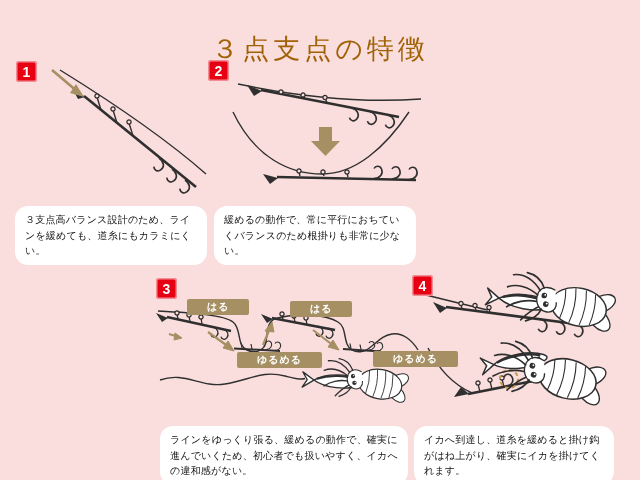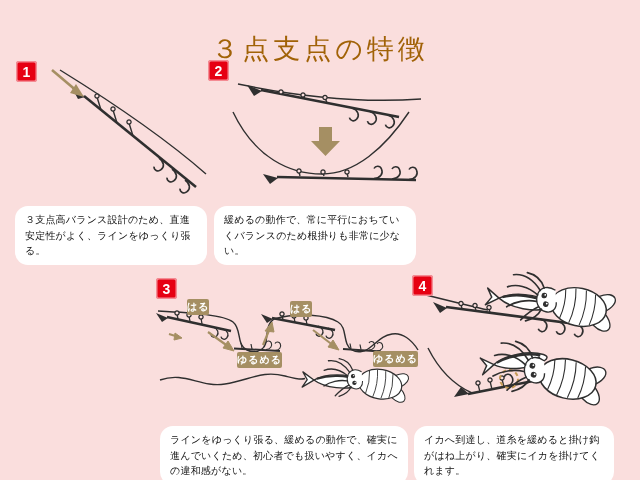--- a/index.html
+++ b/index.html
@@ -6,21 +6,21 @@
   .canvas{position:relative;width:640px;height:480px;background:#fadedd;overflow:hidden;
           font-family:"Liberation Sans",sans-serif;}
   .title{position:absolute;top:13px;left:0;width:100%;text-align:center;
          font-size:27px;font-weight:400;letter-spacing:4px;color:#a16207;}
   .badge{position:absolute;width:21px;height:21px;background:#e60012;color:#fff;
          font-weight:bold;font-size:14px;display:flex;align-items:center;justify-content:center;
          border-radius:3px;box-shadow:inset 0 0 0 1.5px rgba(255,255,255,.55);}
   .caption{position:absolute;background:#fff;border-radius:13px;padding:6px 10px;
            font-size:10px;line-height:1.55;color:#111;font-weight:500;letter-spacing:.2px;}
   .tanlabel{position:absolute;background:#a58f63;color:#fff;font-size:10px;font-weight:bold;
-            padding:1px 0;border-radius:2px;letter-spacing:1px;white-space:nowrap;}
+            padding:1px 20px;border-radius:2px;letter-spacing:1px;white-space:nowrap;}
   svg.art{position:absolute;left:0;top:0;}
 </style>
 </head>
 <body>
 
 <div class="canvas">
 
   <svg class="art" width="640" height="480" viewBox="0 0 640 480" aria-hidden="true">
     <defs>
       <path id="hookd" d="M0,0 c6.5,0.5 9.5,5 7.5,9.5 c-1.5,3.5 -6,3.5 -7.5,0.5" fill="none" stroke="#2f2f2f" stroke-width="1.6"></path>
@@ -166,18 +166,18 @@
   <div class="badge" style="left:16px;top:61px;">1</div>
   <div class="badge" style="left:208px;top:60px;">2</div>
   <div class="badge" style="left:156px;top:278px;">3</div>
   <div class="badge" style="left:412px;top:275px;">4</div>
 
   <div class="tanlabel" style="left:187px;top:299px;">はる</div>
   <div class="tanlabel" style="left:290px;top:301px;">はる</div>
   <div class="tanlabel" style="left:237px;top:352px;">ゆるめる</div>
   <div class="tanlabel" style="left:373px;top:351px;">ゆるめる</div>
 
-  <div class="caption" style="left:15px;top:206px;width:172px;">３支点高バランス設計のため、直進安定性がよく、ラインをゆっくり張る。</div>
+  <div class="caption" style="left:15px;top:206px;width:172px;">３支点高バランス設計のため、ラインを緩めても、道糸にもカラミにくい。</div>
   <div class="caption" style="left:214px;top:206px;width:182px;">緩めるの動作で、常に平行におちていくバランスのため根掛りも非常に少ない。</div>
   <div class="caption" style="left:160px;top:426px;width:228px;">ラインをゆっくり張る、緩めるの動作で、確実に進んでいくため、初心者でも扱いやすく、イカへの違和感がない。</div>
   <div class="caption" style="left:414px;top:426px;width:180px;">イカへ到達し、道糸を緩めると掛け鈎がはね上がり、確実にイカを掛けてくれます。</div>
 
 </div>
 
 </body></html>

